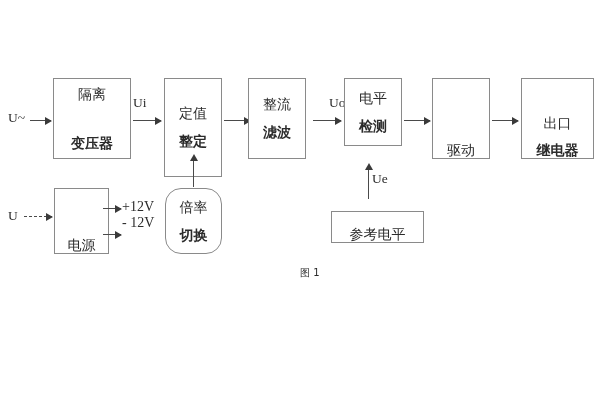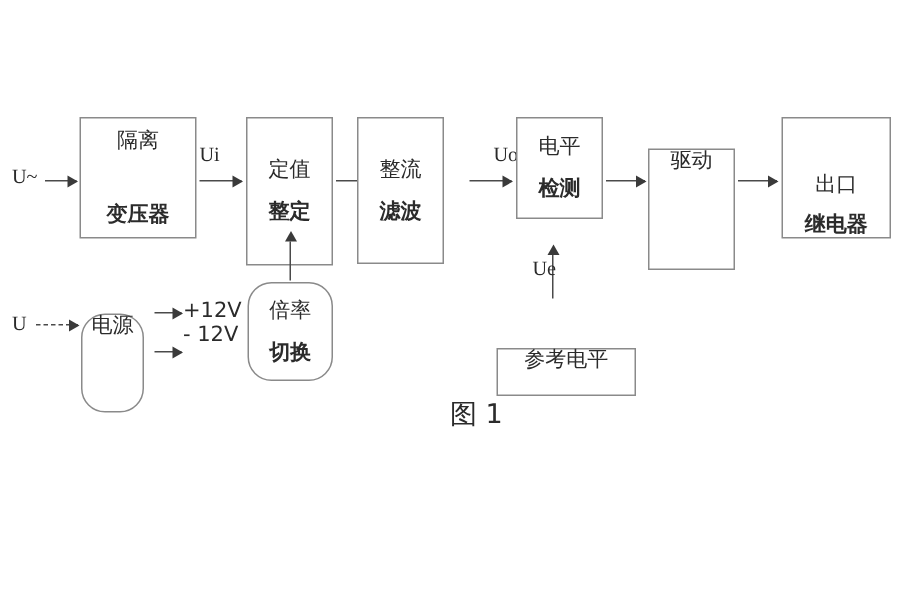--- a/index.html
+++ b/index.html
@@ -21,32 +21,32 @@
     display:flex;
     flex-direction:column;
     align-items:center;
     justify-content:center;
     color:#2b2b2b;
     font-size:14px;
     line-height:1.05;
   }
   .box .ln { display:block; }
   .box .ln + .ln { margin-top:13px;font-weight:bold; }
-  .box.single { justify-content:flex-start;margin-top:21px; }
+  .box.single { justify-content:flex-end; }
 
   .lbl {
     position:absolute;
     color:#2b2b2b;
     font-size:13.5px;
     white-space:nowrap;
     line-height:1;
   }
   .lbl.sig { font-size:13.5px;font-family:Liberation Serif, serif; }
-  .lbl.volt { font-size:14px; }
-  .lbl.caption { font-size:18px; }
+  .lbl.volt { font-size:14px;font-family:Liberation Serif, serif; }
+  .lbl.caption { font-size:10px; }
 
   
   .harrow {
     position:absolute;
     height:0;
     border-top:1.4px solid #4a4a4a;
   }
   .harrow::after {
     content:"";
     position:absolute;
@@ -93,21 +93,21 @@
   <div class="lbl sig" style="left:133px; top:96px;">Ui</div>
   <div class="harrow" style="left:133px; top:120px; width:28px;"></div>
 
   <div class="box" style="left:164px; top:78px; width:58px; height:99px;">
     <span class="ln">定值</span>
     <span class="ln">整定</span>
   </div>
 
   <div class="harrow" style="left:224px; top:120px; width:26px;"></div>
 
-  <div class="box" style="left:238px; top:78px; width:58px; height:98px;text-align:right;">
+  <div class="box" style="left:248px; top:78px; width:58px; height:81px;text-align:right;">
     <span class="ln">整流</span>
     <span class="ln">滤波</span>
   </div>
 
   <div class="lbl sig" style="left:313px; top:96px;margin-left:16px;">Uo</div>
   <div class="harrow" style="left:313px; top:120px; width:28px;"></div>
 
   <div class="box" style="left:344px; top:78px; width:58px; height:68px;">
     <span class="ln">电平</span>
     <span class="ln">检测</span>
@@ -122,39 +122,39 @@
   <div class="harrow" style="left:492px; top:120px; width:26px;"></div>
 
   <div class="box" style="left:521px; top:78px; width:73px; height:81px;justify-content:flex-end;">
     <span class="ln">出口</span>
     <span class="ln">继电器</span>
   </div>
 
   <div class="lbl sig" style="left:8px; top:209px;">U</div>
   <div class="harrow dashed" style="left:24px; top:216px; width:28px;"></div>
 
-  <div class="box single" style="left:54px; top:188px; width:42px; height:66px;border-radius:16px;">
+  <div class="box single" style="left:54px; top:188px; width:55px; height:66px;">
     <span class="ln">电源</span>
   </div>
 
   <div class="harrow" style="left:103px; top:208px; width:18px;"></div>
   <div class="lbl volt" style="left:122px; top:200px;">+12V</div>
 
   <div class="harrow" style="left:103px; top:234px; width:18px;"></div>
   <div class="lbl volt" style="left:122px; top:216px;">- 12V</div>
 
   <div class="box" style="left:165px; top:188px; width:57px; height:66px;border-radius:16px;">
     <span class="ln">倍率</span>
     <span class="ln">切换</span>
   </div>
 
   <div class="varrow" style="left:193px; top:161px; height:26px;"></div>
 
   <div class="varrow" style="left:368px; top:170px; height:29px;"></div>
-  <div class="lbl sig" style="left:355px; top:172px;">Ue</div>
+  <div class="lbl sig" style="left:372px; top:172px;">Ue</div>
 
   <div class="box single" style="left:331px; top:211px; width:93px; height:32px;">
     <span class="ln">参考电平</span>
   </div>
 
   <div class="lbl caption" style="left:300px; top:268px;">图 1</div>
 
 </div>
 
 </body></html>

